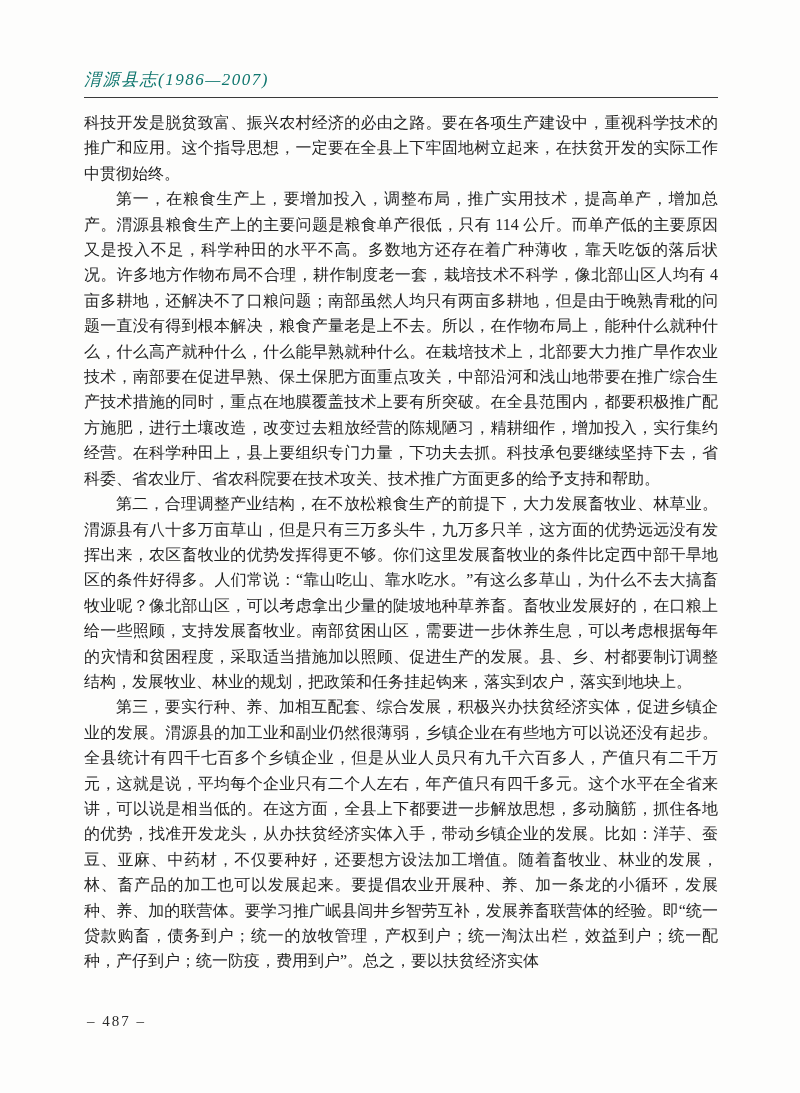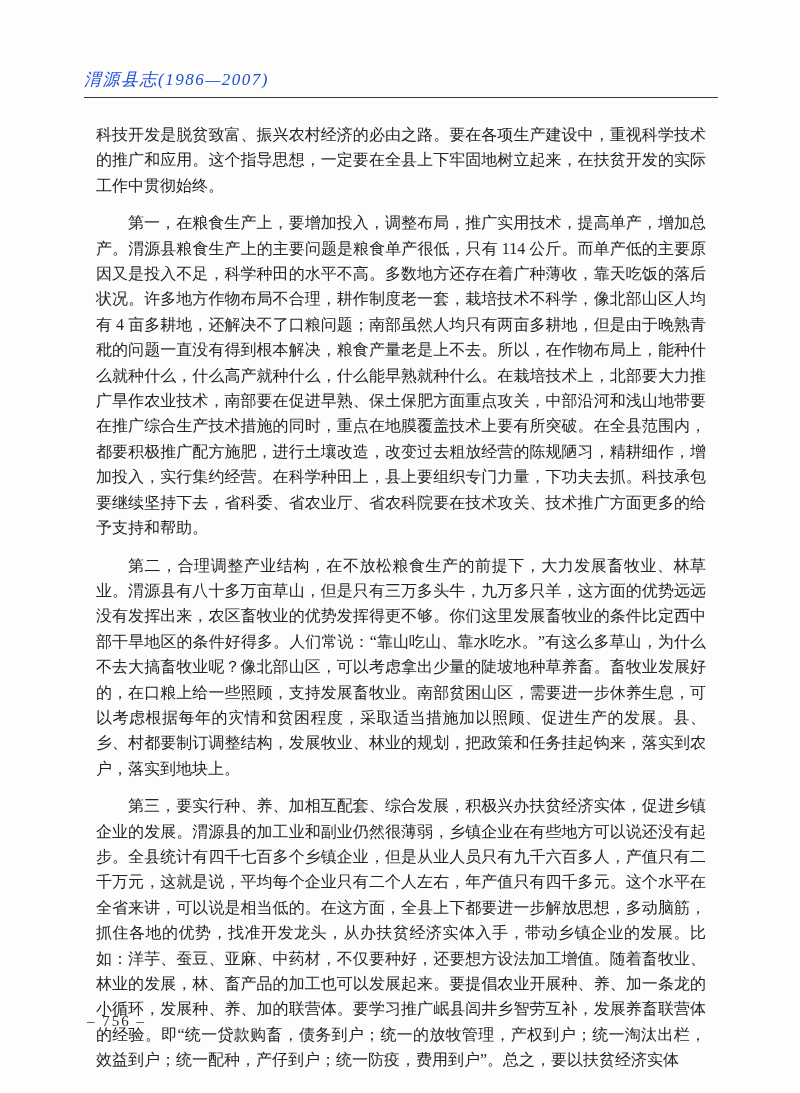--- a/index.html
+++ b/index.html
@@ -20,21 +20,21 @@
   .page-header {
     position: absolute;
     left: 84px;
     top: 70px;
     width: 634px;
   }
   .book-title {
     font-style: italic;
     font-size: 17px;
     letter-spacing: 1.5px;
-    color: #1d4ed8;
+    color: #0f766e;
     line-height: 20px;
   }
   .header-rule {
     margin-top: 7px;
     border: none;
     border-top: 1.4px solid #3a3a3a;
     height: 0;
     width: 100%;
   }
   .page-body {
@@ -42,21 +42,21 @@
     left: 84px;
     top: 110px;
     width: 634px;
     font-size: 16px;
     line-height: 25.4px;
     text-align: justify;
     text-justify: inter-ideograph;
     color: #242424;
   }
   .para {
-    margin: 12px;
+    margin: 0;
     padding: 0;
     text-indent: 2em;
     word-break: break-all;
   }
   .para.no-indent {
     text-indent: 0;
   }
   .page-footer {
     position: absolute;
     left: 87px;
@@ -79,16 +79,16 @@
   </header>
 
   <main class="page-body">
     <p class="para no-indent">科技开发是脱贫致富、振兴农村经济的必由之路。要在各项生产建设中，重视科学技术的推广和应用。这个指导思想，一定要在全县上下牢固地树立起来，在扶贫开发的实际工作中贯彻始终。</p>
     <p class="para">第一，在粮食生产上，要增加投入，调整布局，推广实用技术，提高单产，增加总产。渭源县粮食生产上的主要问题是粮食单产很低，只有 114 公斤。而单产低的主要原因又是投入不足，科学种田的水平不高。多数地方还存在着广种薄收，靠天吃饭的落后状况。许多地方作物布局不合理，耕作制度老一套，栽培技术不科学，像北部山区人均有 4 亩多耕地，还解决不了口粮问题；南部虽然人均只有两亩多耕地，但是由于晚熟青秕的问题一直没有得到根本解决，粮食产量老是上不去。所以，在作物布局上，能种什么就种什么，什么高产就种什么，什么能早熟就种什么。在栽培技术上，北部要大力推广旱作农业技术，南部要在促进早熟、保土保肥方面重点攻关，中部沿河和浅山地带要在推广综合生产技术措施的同时，重点在地膜覆盖技术上要有所突破。在全县范围内，都要积极推广配方施肥，进行土壤改造，改变过去粗放经营的陈规陋习，精耕细作，增加投入，实行集约经营。在科学种田上，县上要组织专门力量，下功夫去抓。科技承包要继续坚持下去，省科委、省农业厅、省农科院要在技术攻关、技术推广方面更多的给予支持和帮助。</p>
     <p class="para">第二，合理调整产业结构，在不放松粮食生产的前提下，大力发展畜牧业、林草业。渭源县有八十多万亩草山，但是只有三万多头牛，九万多只羊，这方面的优势远远没有发挥出来，农区畜牧业的优势发挥得更不够。你们这里发展畜牧业的条件比定西中部干旱地区的条件好得多。人们常说：“靠山吃山、靠水吃水。”有这么多草山，为什么不去大搞畜牧业呢？像北部山区，可以考虑拿出少量的陡坡地种草养畜。畜牧业发展好的，在口粮上给一些照顾，支持发展畜牧业。南部贫困山区，需要进一步休养生息，可以考虑根据每年的灾情和贫困程度，采取适当措施加以照顾、促进生产的发展。县、乡、村都要制订调整结构，发展牧业、林业的规划，把政策和任务挂起钩来，落实到农户，落实到地块上。</p>
     <p class="para">第三，要实行种、养、加相互配套、综合发展，积极兴办扶贫经济实体，促进乡镇企业的发展。渭源县的加工业和副业仍然很薄弱，乡镇企业在有些地方可以说还没有起步。全县统计有四千七百多个乡镇企业，但是从业人员只有九千六百多人，产值只有二千万元，这就是说，平均每个企业只有二个人左右，年产值只有四千多元。这个水平在全省来讲，可以说是相当低的。在这方面，全县上下都要进一步解放思想，多动脑筋，抓住各地的优势，找准开发龙头，从办扶贫经济实体入手，带动乡镇企业的发展。比如：洋芋、蚕豆、亚麻、中药材，不仅要种好，还要想方设法加工增值。随着畜牧业、林业的发展，林、畜产品的加工也可以发展起来。要提倡农业开展种、养、加一条龙的小循环，发展种、养、加的联营体。要学习推广岷县闾井乡智劳互补，发展养畜联营体的经验。即“统一贷款购畜，债务到户；统一的放牧管理，产权到户；统一淘汰出栏，效益到户；统一配种，产仔到户；统一防疫，费用到户”。总之，要以扶贫经济实体</p>
   </main>
 
   <footer class="page-footer">
-    <div class="page-number">– 756 –</div>
+    <div class="page-number">– 487 –</div>
   </footer>
 
 </div>
 
 </body></html>

